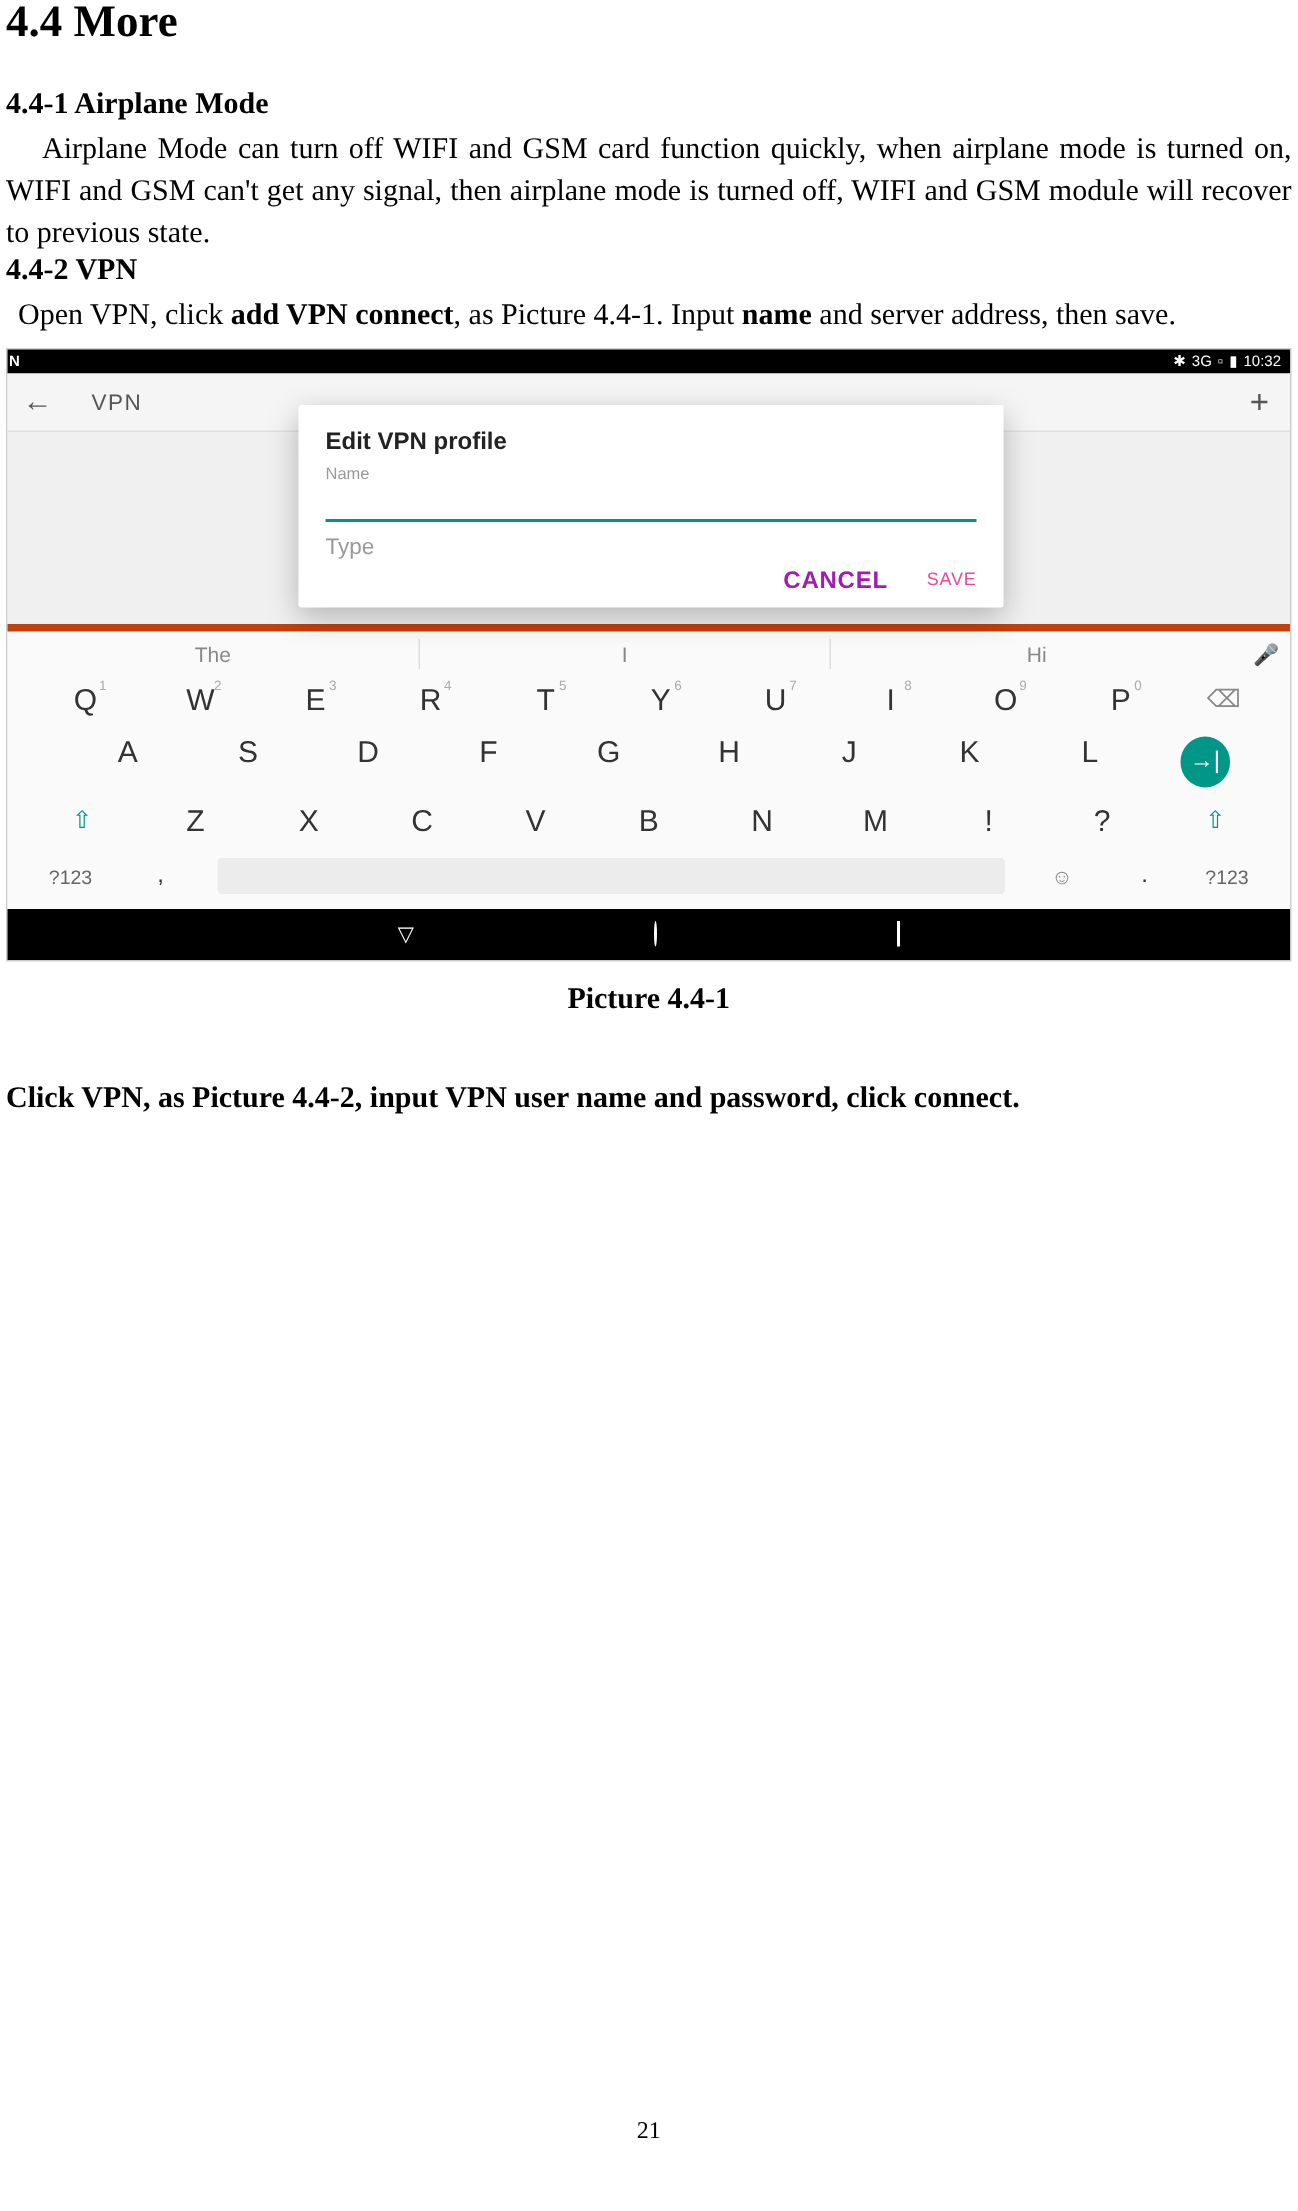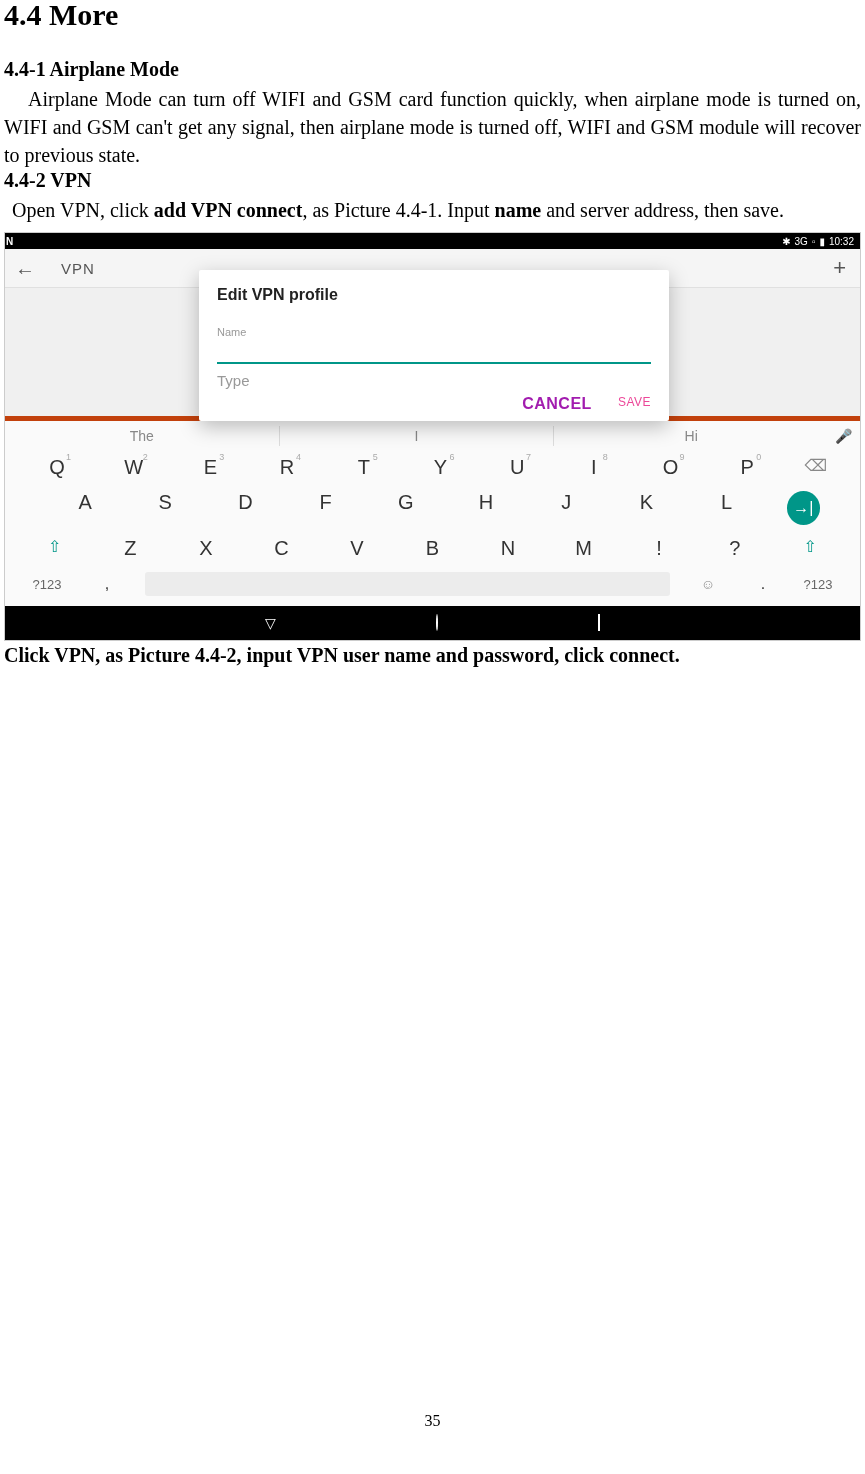--- a/index.html
+++ b/index.html
@@ -93,21 +93,21 @@
     border-radius: 2px;
     box-shadow: 0 6px 20px rgba(0,0,0,0.25);
     font-family: Arial, sans-serif;
     padding: 16px 18px 8px;
     z-index: 10;
   }
   .dialog-title {
     font-size: 16px;
     font-weight: 600;
     color: #222;
-    margin-bottom: 22px;
+    margin-bottom: 6px;
   }
   .dialog-label {
     font-size: 11px;
     color: #999;
     margin-bottom: 2px;
   }
   .dialog-input {
     height: 24px;
     border: none;
     border-bottom: 2px solid #009688;
@@ -381,17 +381,18 @@
       </div>
     </div>
 
     <div class="nav-bar">
       <span class="nav-btn">▽</span>
       <span class="nav-btn"><span class="nav-circle"></span></span>
       <span class="nav-btn"><span class="nav-square"></span></span>
     </div>
   </div>
 
+  <div class="caption">Picture 4.4-1</div>
 
   <p class="body-text" style="font-weight:bold;">Click VPN, as Picture 4.4-2, input VPN user name and password, click connect.</p>
 </div>
 
-<div class="page-number">35</div>
+<div class="page-number">21</div>
 
 </body></html>

